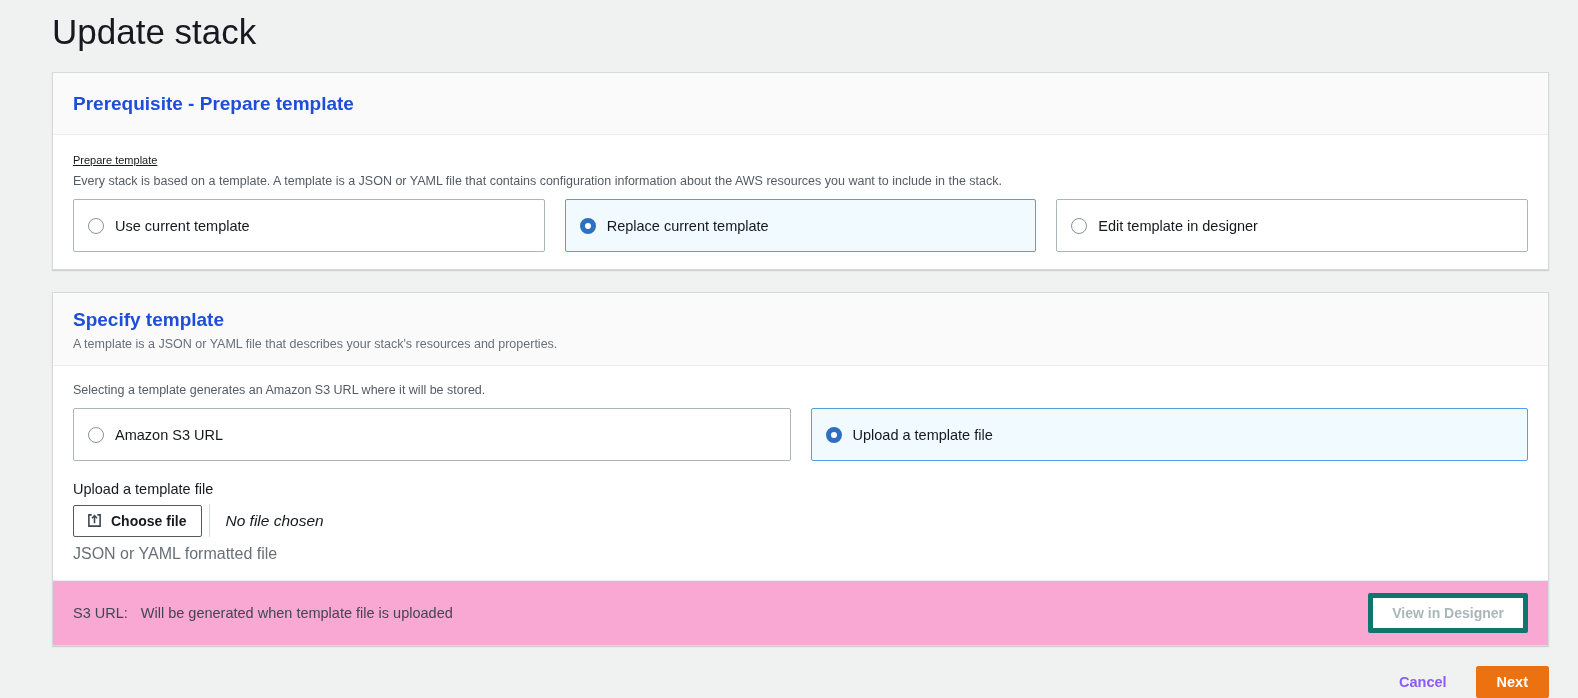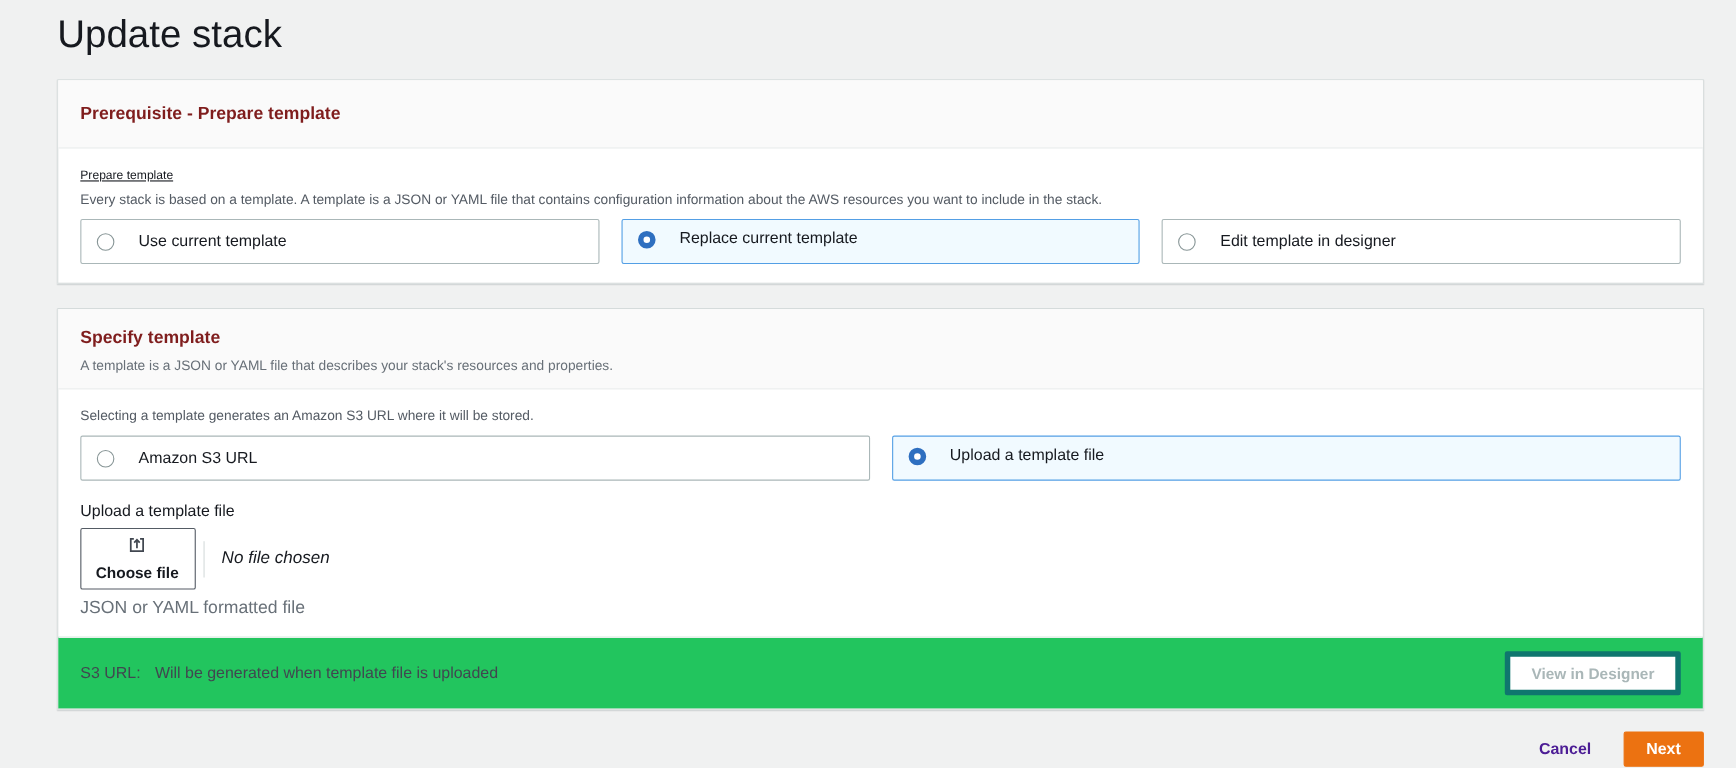--- a/index.html
+++ b/index.html
@@ -23,24 +23,24 @@
     border: 1px solid #d5dbdb;
     box-shadow: 0 1px 1px 0 rgba(0,28,36,0.15);
   }
   .card-header {
     background: #fafafa;
     border-bottom: 1px solid #eaeded;
     padding: 19px 20px 18px 20px;
   }
   .card-header.two-line { padding: 15px 20px 13px 20px; }
   .card-title {
-    font-size: 16px;
+    font-size: 19px;
     font-weight: 700;
     line-height: 24px;
-    color: #7f1d1d;
+    color: #1d4ed8;
   }
   .card-subtitle {
     margin-top: 4px;
     font-size: 12.5px;
     line-height: 16px;
     color: #687078;
   }
   .card-body { padding: 16px 20px 17px 20px; }
   .field-label {
     font-size: 11px;
@@ -52,34 +52,33 @@
   .field-desc {
     font-size: 12.5px;
     line-height: 16px;
     color: #545b64;
     margin-bottom: 10px;
   }
   .tiles { display: grid; gap: 20px; }
   .tiles.cols-3 { grid-template-columns: repeat(3, 1fr); }
   .tiles.cols-2 { grid-template-columns: repeat(2, 1fr); }
   .tile {
-    height: 41px;
+    height: 53px;
     border: 1px solid #aab7b8;
     border-radius: 2px;
     background: #ffffff;
     display: flex;
     align-items: center;
-    gap: 22px;
-    padding: 13px 14px;
+    gap: 11px;
+    padding: 0 14px;
     cursor: pointer;
   }
   .tile.selected {
     background: #f1faff;
     border-color: #539fe5;
-    align-items: flex-end;
   }
   .radio {
     flex: 0 0 auto;
     width: 16px; height: 16px;
     border-radius: 50%;
     background: #ffffff;
     border: 1px solid #879596;
   }
   .tile.selected .radio { border: 5px solid #2e6fc0; }
   .tile-label { font-size: 14.5px; color: #16191f; line-height: 18px; }
@@ -96,42 +95,41 @@
     gap: 9px;
     background: #ffffff;
     border: 1px solid #545b64;
     border-radius: 2px;
     padding: 7px 15px 7px 13px;
     font-family: "Liberation Sans", sans-serif;
     font-size: 14px;
     font-weight: 700;
     color: #16191f;
     cursor: pointer;
-    flex-direction: column;
   }
   .file-divider {
     width: 1px;
     height: 33px;
     background: #d5dbdb;
     margin-left: 7px;
   }
   .no-file-text {
     margin-left: 15px;
     font-style: italic;
     font-size: 15.5px;
     color: #16191f;
   }
   .upload-helper {
     margin-top: 8px;
     font-size: 16px;
     color: #687078;
   }
   .card-footer {
     border-top: 1px solid #eaeded;
-    background: #22c55e;
+    background: #f9a8d4;
     padding: 12px 20px;
     display: flex;
     align-items: center;
     justify-content: space-between;
   }
   .s3-line { display: flex; align-items: baseline; font-size: 14.5px; color: #414750; }
   .s3-label { margin-right: 13px; }
   .designer-btn {
     background: #ffffff;
     border: 5px solid #0f766e;
@@ -148,21 +146,21 @@
     display: flex;
     justify-content: flex-end;
     align-items: center;
   }
   .cancel-link {
     background: none;
     border: none;
     font-family: "Liberation Sans", sans-serif;
     font-size: 14.5px;
     font-weight: 700;
-    color: #4c1d95;
+    color: #8b5cf6;
     cursor: pointer;
     margin-right: 29px;
     padding: 6px 0;
   }
   .next-btn {
     background: #ec7211;
     border: 1px solid #ec7211;
     border-radius: 2px;
     padding: 7px 20px;
     font-family: "Liberation Sans", sans-serif;

